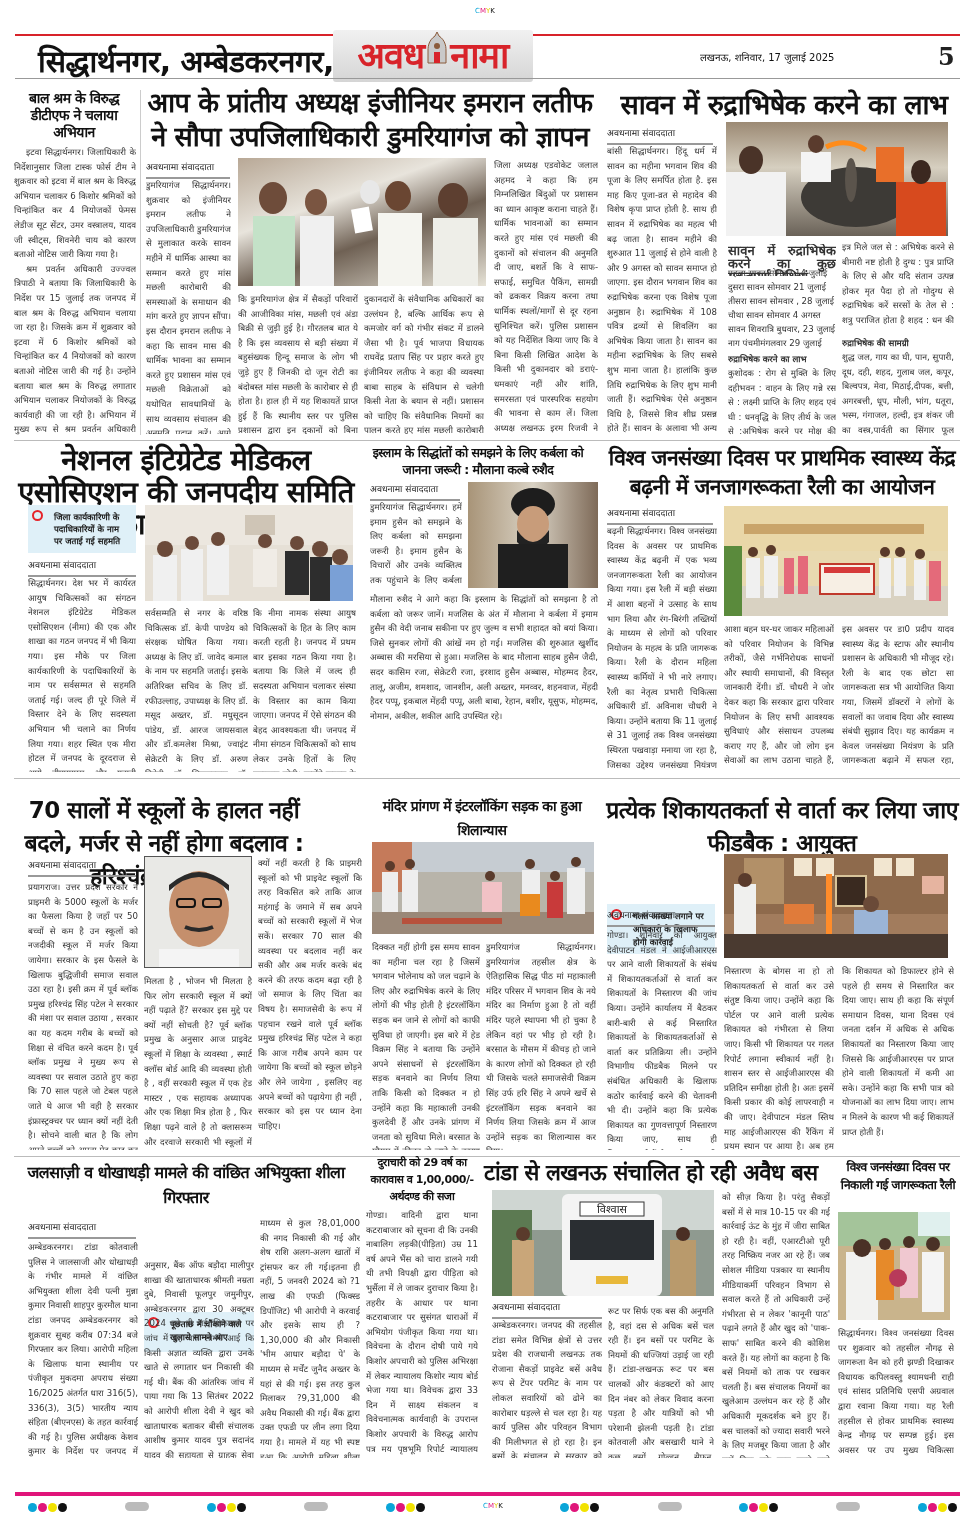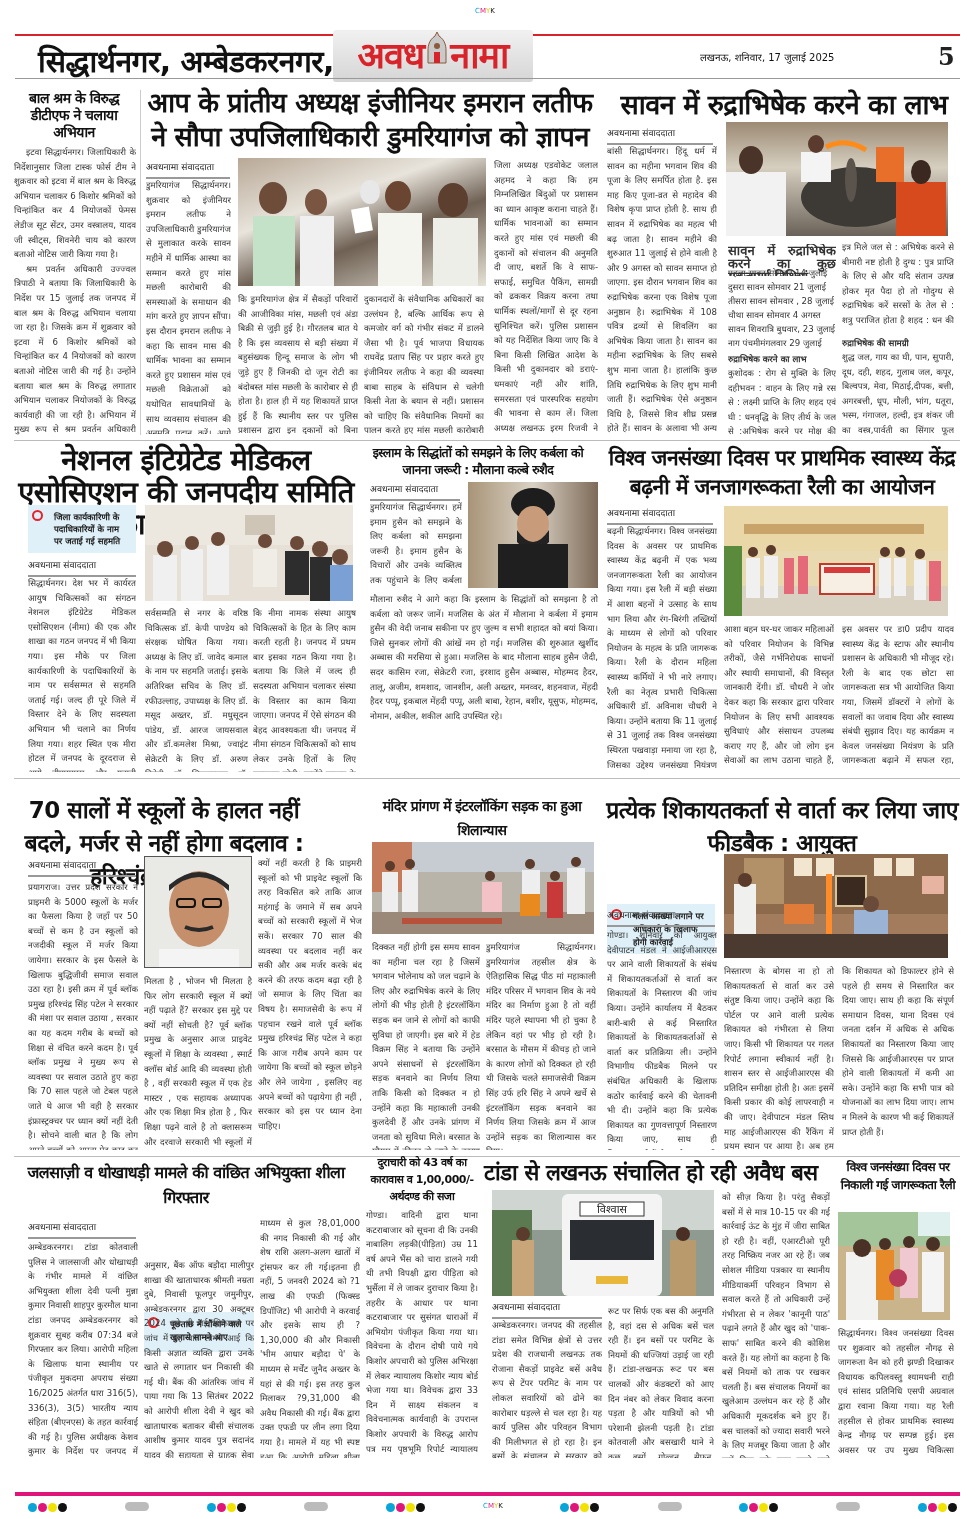--- a/index.html
+++ b/index.html
@@ -275,21 +275,21 @@
 <div class="abs h1" style="left:14px;top:1160px;width:344px;font-size:16px;line-height:25px">जलसाज़ी व धोखाधड़ी मामले की वांछित अभियुक्ता शीला गिरफ्तार</div>
 <div class="abs byline" style="left:28px;top:1220px;width:108px">अवधनामा संवाददाता</div>
 <div class="abs body" style="left:28px;top:1240px;width:110px;height:218px">अम्बेडकरनगर। टांडा कोतवाली पुलिस ने जालसाजी और धोखाधड़ी के गंभीर मामले में वांछित अभियुक्ता शीला देवी पत्नी मुन्ना कुमार निवासी शाहपुर कुरमौल थाना टांडा जनपद अम्बेडकरनगर को शुक्रवार सुबह करीब 07:34 बजे गिरफ्तार कर लिया। आरोपी महिला के खिलाफ थाना स्थानीय पर पंजीकृत मुकदमा अपराध संख्या 16/2025 अंतर्गत धारा 316(5), 336(3), 3(5) भारतीय न्याय संहिता (बीएनएस) के तहत कार्रवाई की गई है। पुलिस अधीक्षक केशव कुमार के निर्देश पर जनपद में चलाए जा रहे अपराधियों की धरपकड़ अभियान के तहत टांडा पुलिस को यह सफलता मिली। गिरफ्तारी के बाद महिला का चालान कर आवश्यक विधिक कार्रवाई करते हुए माननीय न्यायालय भेजा गया। पूछताछ में चौंकाने वाले खुलासे सामने आए हैं। पुलिस के</div>
 <div class="abs highlight" style="left:144px;top:1214px;width:110px;height:40px;font-size:8.5px;line-height:13px">
   <span class="ring" style="left:4px;top:5px;width:11px;height:11px;border-width:2.5px"></span>
   <span>पूछताछ में चौंकाने वाले खुलासे सामने आए</span>
 </div>
 <div class="abs body" style="left:144px;top:1258px;width:110px;height:200px">अनुसार, बैंक ऑफ बड़ौदा मालीपुर शाखा की खाताधारक श्रीमती नम्रता दुबे, निवासी फूलपुर जमुनीपुर, अम्बेडकरनगर द्वारा 30 अक्टूबर 2024 को दी गई शिकायत पर जांच में यह बात सामने आई कि किसी अज्ञात व्यक्ति द्वारा उनके खाते से लगातार धन निकासी की गई थी। बैंक की आंतरिक जांच में पाया गया कि 13 सितंबर 2022 को आरोपी शीला देवी ने खुद को खाताधारक बताकर बीसी संचालक आशीष कुमार यादव पुत्र सदानंद यादव की सहायता से ग्राहक सेवा केंद्र के माध्यम से लेनदेन किया। आधार कार्ड बदलकर यह खाता उनके नाम पर किया गया। इसके बाद 3 जनवरी 2024 से 28 मई 2024 के बीच ग्राहक सेवा केंद्र से अंगूठे के निशान (थंब इम्प्रेशन) के</div>
 <div class="abs body" style="left:260px;top:1216px;width:100px;height:242px">माध्यम से कुल ?8,01,000 की नगद निकासी की गई और शेष राशि अलग-अलग खातों में ट्रांसफर कर ली गई।इतना ही नहीं, 5 जनवरी 2024 को ?1 लाख की एफडी (फिक्स्ड डिपॉजिट) भी आरोपी ने करवाई और इसके साथ ही ?1,30,000 की और निकासी 'भीम आधार बड़ौदा पे' के माध्यम से मर्चेंट जुनैद अख्तर के यहां से की गई। इस तरह कुल मिलाकर ?9,31,000 की अवैध निकासी की गई। बैंक द्वारा उक्त एफडी पर लीन लगा दिया गया है। मामले में यह भी स्पष्ट हुआ कि आरोपी महिला शीला देवी और बीसी संचालक आशीष यादव ने मिलकर आपराधिक साजिश रची और धोखाधड़ी, जालसाजी, विश्वास का उल्लंघन करते हुए गंभीर वित्तीय अपराध को अंजाम दिया। पुलिस की यह कार्रवाई अपराध और जालसाजी के खिलाफ एक सख्त संदेश मानी जा रही है। फिलहाल पुलिस आशीष यादव की भूमिका की भी जांच कर रही है।</div>
 
-<div class="abs h1" style="left:366px;top:1154px;width:112px;font-size:11px;line-height:17px">दुराचारी को 43 वर्ष का कारावास व 1,00,000/- अर्थदण्ड की सजा</div>
+<div class="abs h1" style="left:366px;top:1154px;width:112px;font-size:11px;line-height:17px">दुराचारी को 29 वर्ष का कारावास व 1,00,000/- अर्थदण्ड की सजा</div>
 <div class="abs body" style="left:366px;top:1208px;width:112px;height:250px">गोण्डा। वादिनी द्वारा थाना कटराबाजार को सूचना दी कि उनकी नाबालिग लड़की(पीड़िता) उम्र 11 वर्ष अपने भैंस को चारा डालने गयी थी तभी विपक्षी द्वारा पीड़िता को भुर्सैला में ले जाकर दुराचार किया है। तहरीर के आधार पर थाना कटराबाजार पर सुसंगत धाराओं में अभियोग पंजीकृत किया गया था। विवेचना के दौरान दोषी पाये गये किशोर अपचारी को पुलिस अभिरक्षा में लेकर न्यायालय किशोर न्याय बोर्ड भेजा गया था। विवेचक द्वारा 33 दिन में साक्ष्य संकलन व विवेचनात्मक कार्यवाही के उपरान्त किशोर अपचारी के विरुद्ध आरोप पत्र मय पृष्ठभूमि रिपोर्ट न्यायालय किशोरबोर्ड गोण्डा में प्रेषित किया गया था। अपर पुलिस महानिदेशक गोरखपुर जोन व पुलिस महानिरीक्षक देवीपाटन के नेतृत्व में चलाए जा रहे अभियान 'ऑपरेशन कन्विक्शन' जिसकी मॉनीटरिंग स्वयं पुलिस अधीक्षक द्वारा प्रभावी पैरवी करायी जा रही थी।</div>
 
 <div class="abs h1" style="left:484px;top:1158px;width:350px;font-size:22px;line-height:30px;text-align:left">टांडा से लखनऊ संचालित हो रही अवैध बस</div>
 <div class="abs photo" style="left:492px;top:1190px;width:222px;height:106px;background:#8f9a90">
   <svg width="222" height="106" viewBox="0 0 222 106">
       <rect x="0" y="0" width="222" height="40" fill="#cfd6d2"></rect>
       <rect x="0" y="20" width="40" height="86" fill="#5c7a52"></rect>
       <rect x="70" y="4" width="100" height="102" rx="6" fill="#f4f4f4"></rect>
       <rect x="78" y="30" width="84" height="40" fill="#2a2e32"></rect>
       <rect x="88" y="12" width="64" height="14" fill="#fff" stroke="#333"></rect>

